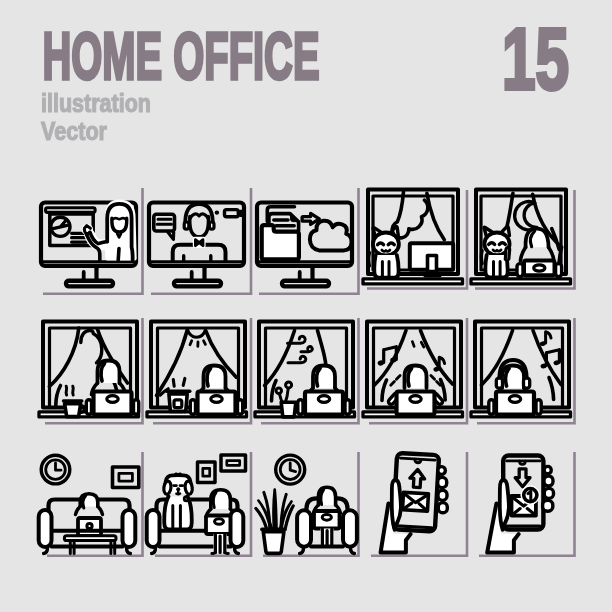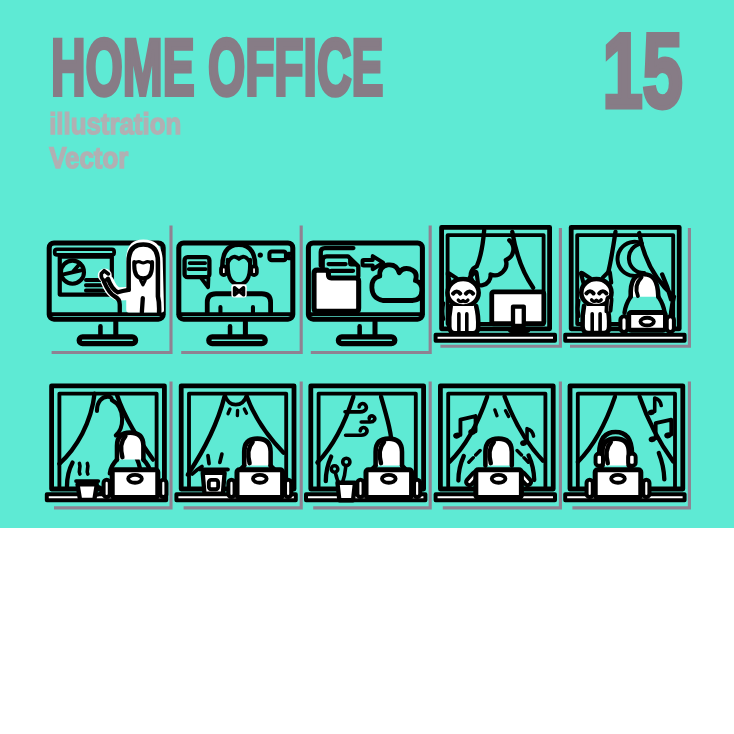--- a/index.html
+++ b/index.html
@@ -1,16 +1,16 @@
 <!DOCTYPE html>
 <html><head>
 <meta charset="utf-8">
 <style>
 html,body{margin:0;padding:0;background:#fff;}
-#page{position:relative;width:612px;height:440px;background:#5eead4;overflow:hidden;font-family:"Liberation Sans",sans-serif;text-decoration:underline;}
+#page{position:relative;width:612px;height:612px;background:#e5e5e5;overflow:hidden;font-family:"Liberation Sans",sans-serif;text-decoration:underline;}
 svg{position:absolute;left:0;top:0;}
 </style>
 </head>
 <body>
 <div id="page">
 <svg width="612" height="612" viewBox="0 0 612 612">
 
 <text x="42.5" y="79" font-family="Liberation Sans" font-size="67" font-weight="bold" fill="#877c86" stroke="#877c86" stroke-width="3.4" textLength="277" lengthAdjust="spacingAndGlyphs">HOME OFFICE</text>
 
 <text x="502" y="89" font-family="Liberation Sans" font-size="88" font-weight="bold" fill="#877c86" stroke="#877c86" stroke-width="4" textLength="67" lengthAdjust="spacingAndGlyphs">15</text>

